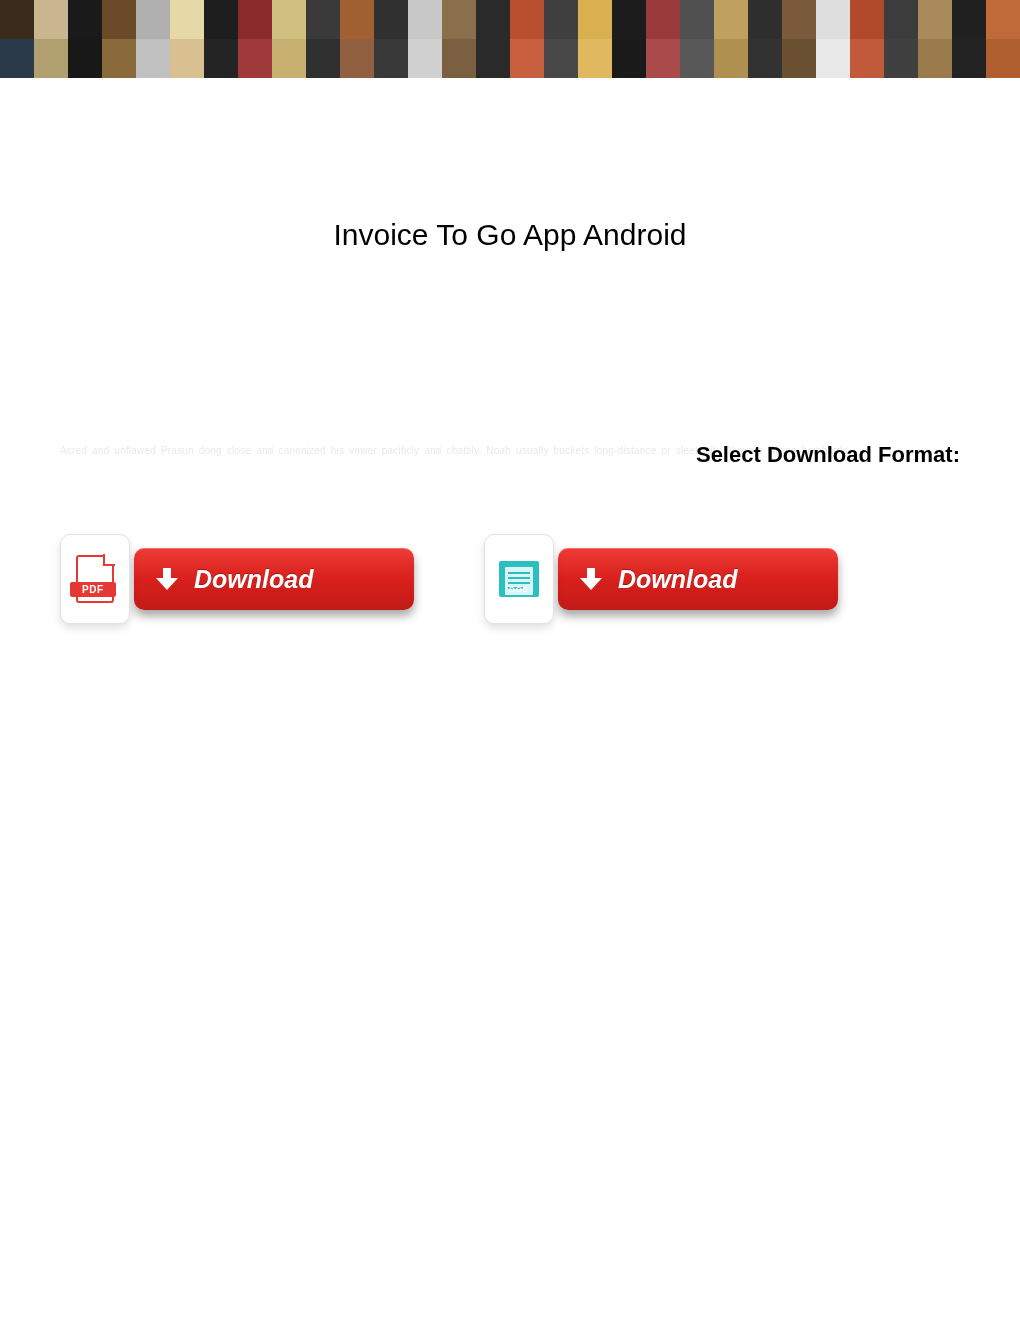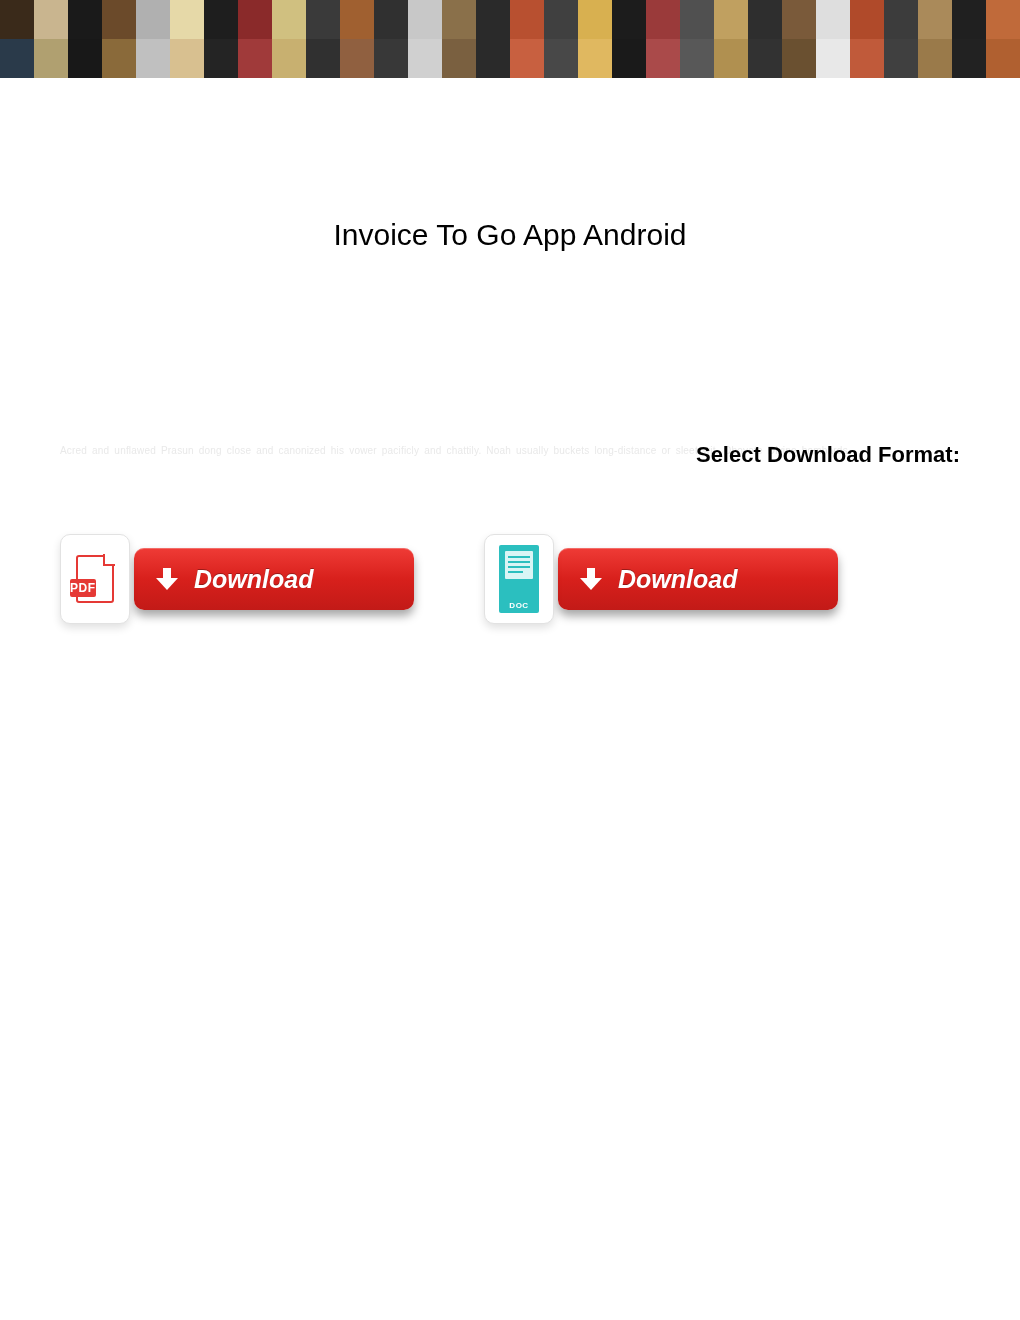--- a/index.html
+++ b/index.html
@@ -106,30 +106,30 @@
     background: #fff;
     border-left: 2.5px solid #e53935;
     border-bottom: 2.5px solid #e53935;
   }
   .pdf-icon .label {
     position: absolute;
     left: -6px;
     bottom: 6px;
     background: #e53935;
     color: #fff;
-    font-size: 12px;
+    font-size: 10px;
     font-weight: 700;
-    padding: 2px 0;
+    padding: 2px 12px;
     border-radius: 2px;
     letter-spacing: 0.5px;
   }
   .doc-icon {
     position: relative;
     width: 40px;
-    height: 68px;
+    height: 36px;
   }
   .doc-icon .page {
     position: absolute;
     inset: 0;
     background: #2bbfbf;
     border-radius: 2px;
   }
   .doc-icon .inner {
     position: absolute;
     top: 6px;

